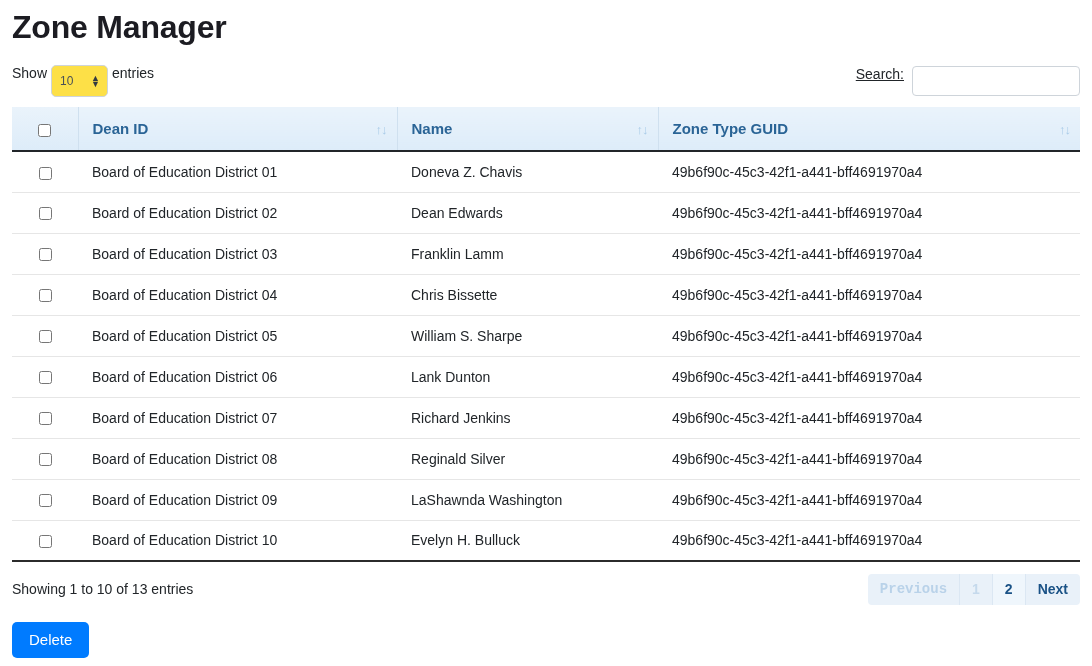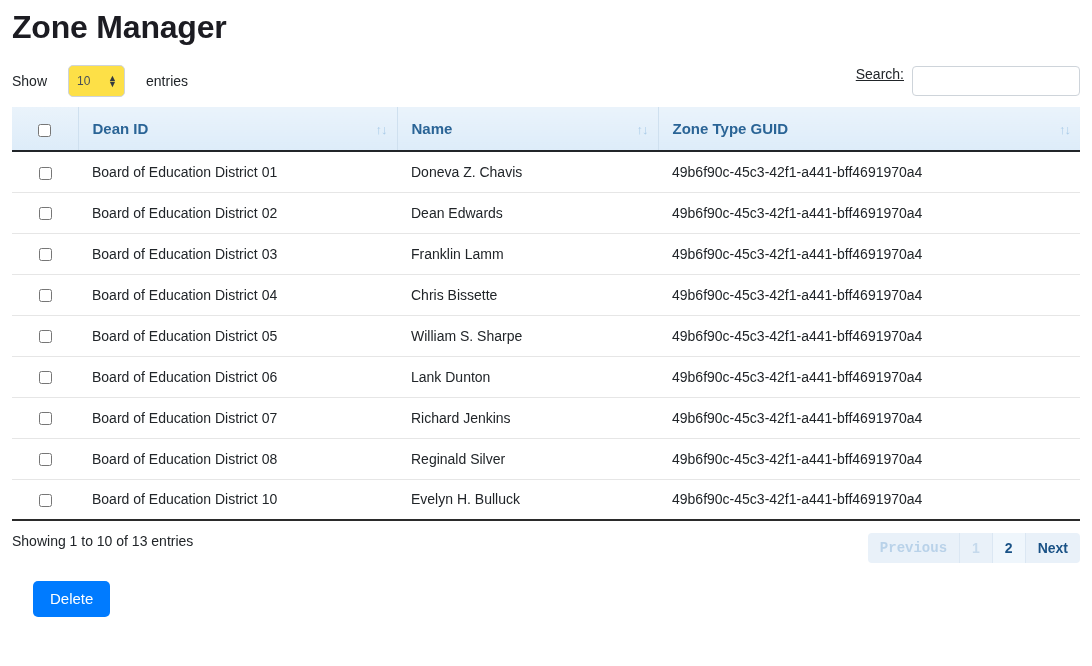--- a/index.html
+++ b/index.html
@@ -35,22 +35,21 @@
   
   .toolbar {
     display: flex;
     align-items: center;
     justify-content: space-between;
     height: 38px;
     margin-top: 18px;
   }
   .length-group {
     display: flex;
-    align-items: center;
-    gap: 21px;
+    gap: 4px;
     font-size: 14px;
     color: #212529;
   }
   .length-select {
     appearance: none;
     -webkit-appearance: none;
     border: 1px solid #ced4da;
     border-radius: 5px;
     background: #fde047;
     height: 32px;
@@ -163,20 +162,21 @@
   .row-check {
     width: 13px;
     height: 13px;
     margin: 0;
     vertical-align: middle;
     accent-color: #0d6efd;
   }
   
   .table-footer {
     display: flex;
+    align-items: center;
     justify-content: space-between;
     margin-top: 12px;
     height: 30px;
   }
   .info-text {
     font-size: 14px;
     color: #212529;
   }
   .pagination {
     display: flex;
@@ -216,21 +216,20 @@
     margin-top: 18px;
     background: #007bff;
     border: none;
     border-radius: 5px;
     color: #ffffff;
     font-size: 15px;
     font-family: "Liberation Sans", sans-serif;
     padding: 9px 17px;
     cursor: pointer;
     line-height: 18px;
-    margin-left: 21px;
   }
 </style>
 </head>
 <body>
 
 <div class="page">
 
   <h1 class="page-title">Zone Manager</h1>
 
   <div class="toolbar">
@@ -318,20 +317,26 @@
           <td class="col-guid">49b6f90c-45c3-42f1-a441-bff4691970a4</td>
         </tr>
         <tr>
           <td class="col-check"><input type="checkbox" class="row-check" style=""></td>
           <td class="col-zoneid">Board of Education District 08</td>
           <td class="col-name">Reginald Silver</td>
           <td class="col-guid">49b6f90c-45c3-42f1-a441-bff4691970a4</td>
         </tr>
         <tr>
           <td class="col-check"><input type="checkbox" class="row-check" style=""></td>
+          <td class="col-zoneid">Board of Education District 09</td>
+          <td class="col-name">LaShawnda Washington</td>
+          <td class="col-guid">49b6f90c-45c3-42f1-a441-bff4691970a4</td>
+        </tr>
+        <tr>
+          <td class="col-check"><input type="checkbox" class="row-check" style=""></td>
           <td class="col-zoneid">Board of Education District 10</td>
           <td class="col-name">Evelyn H. Bulluck</td>
           <td class="col-guid">49b6f90c-45c3-42f1-a441-bff4691970a4</td>
         </tr>
       </tbody>
   </table>
 
   <div class="table-footer">
     <div class="info-text">Showing 1 to 10 of 13 entries</div>
     <div class="pagination" id="pagination">

